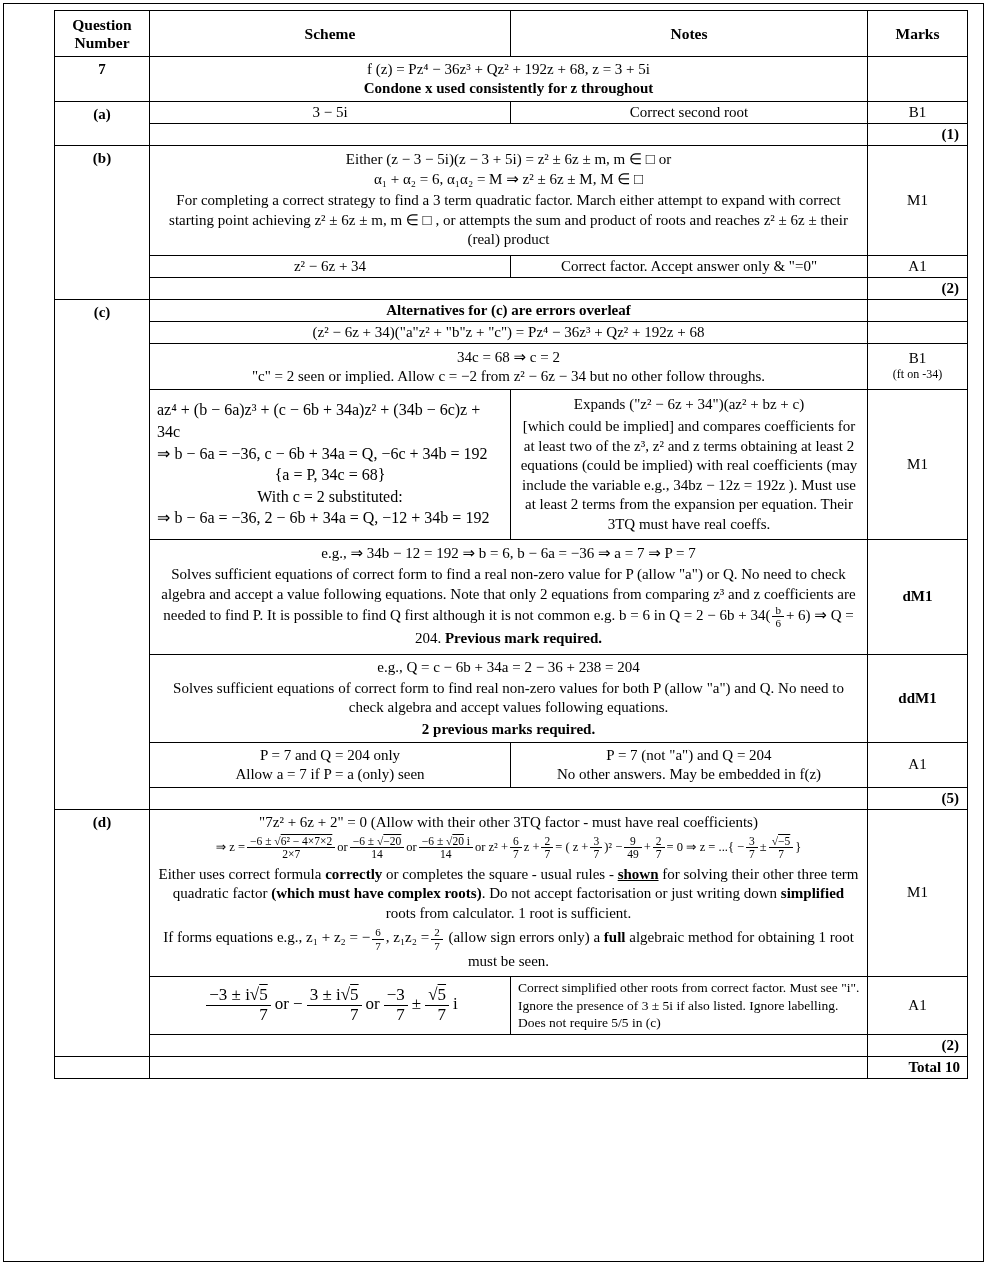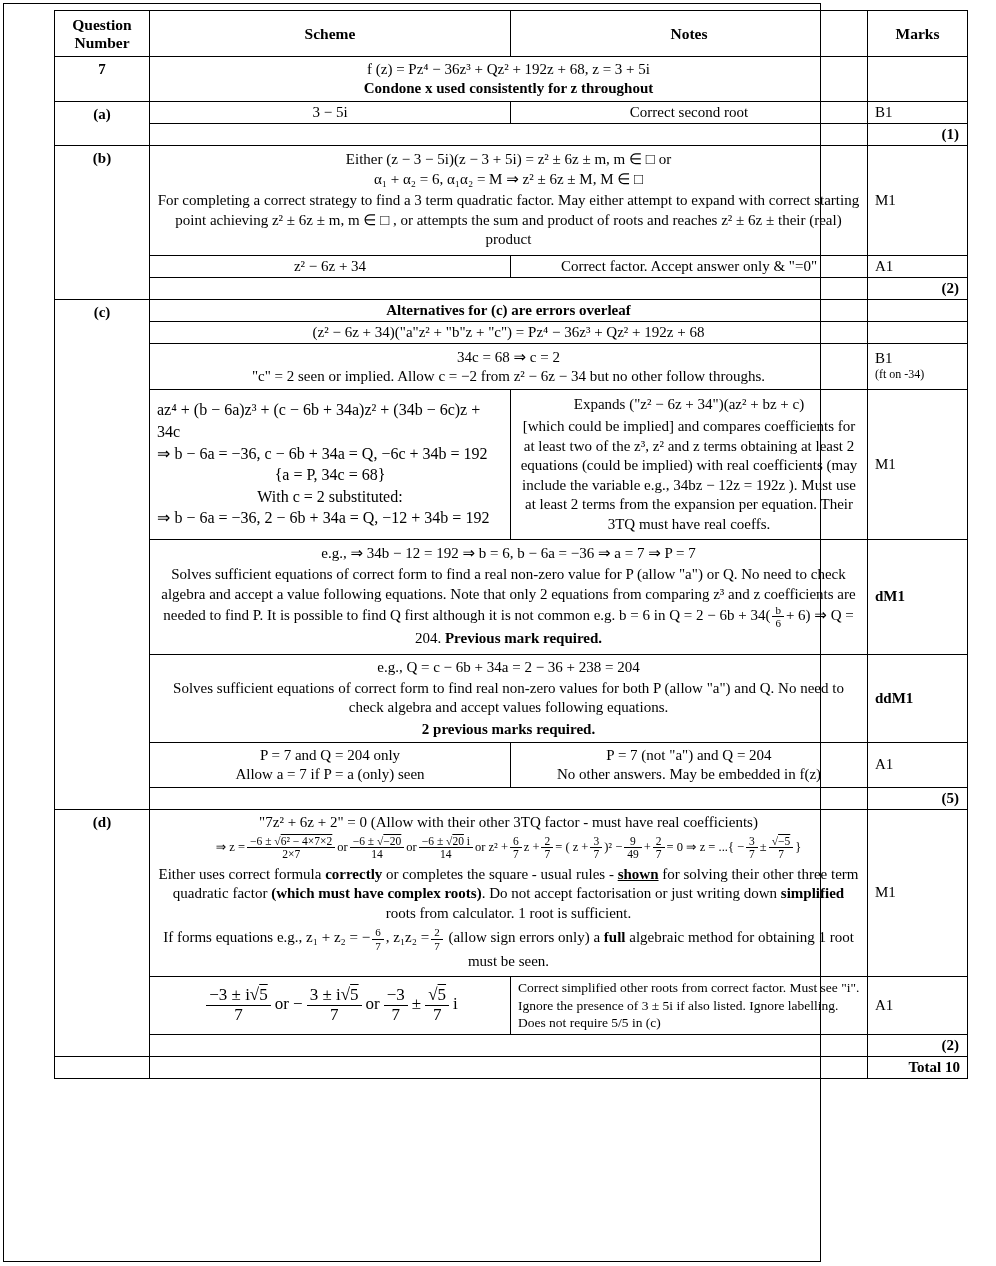--- a/index.html
+++ b/index.html
@@ -2,52 +2,52 @@
 <html><head>
 <meta charset="utf-8">
 <style>
   * { margin:0; padding:0; box-sizing:border-box; }
   html,body { background:#fff; }
   body {
     width:996px; height:1266px; position:relative;
     font-family:"Liberation Serif", serif; font-size:15px; color:#000;
   }
   .page {
-    position:absolute; left:3px; top:3px; width:818px; height:1259px;
+    position:absolute; left:3px; top:3px; width:981px; height:1259px;
     border:1px solid #000; background:#fff;
   }
   table.ms {
     border-collapse:collapse; position:absolute; left:50px; top:6px;
     width:913px; table-layout:fixed;
   }
   td, th { border:1px solid #000; padding:2px 7px; vertical-align:middle; }
   th { font-weight:bold; text-align:center; height:46px; font-size:15.5px; }
   .qn { text-align:center; font-weight:bold; vertical-align:top; padding-top:4px; }
   .center { text-align:center; }
   .left { text-align:left; }
   .bold { font-weight:bold; }
   .bu { font-weight:bold; text-decoration:underline;margin-top:30px; }
-  .marks { text-align:left; }
+  .marks { text-align:center; }
   .marks.bold { font-weight:bold; }
   .sub td { height:22px; }
   .sub .marks { text-align:right; font-weight:bold; padding-right:8px; }
   .ft { font-size:12px; display:block; }
   .sm { font-size:16px; line-height:1.35; }
   .sm2 { font-size:13.5px; line-height:1.3; }
   .eqline { text-align:center; margin:2px 0; }
   .para { text-align:center; line-height:1.3; margin:3px 0; }
   .frac { display:inline-block; vertical-align:middle; text-align:center; line-height:1.1; margin:0 2px; }
   .frac .num { display:block; border-bottom:1px solid #000; padding:0 3px; }
   .frac .den { display:block; padding:0 3px; }
   .rad { text-decoration:overline; }
   .formula { font-size:12.5px; text-align:center; margin:4px 0; white-space:nowrap; }
   .formula .frac { font-size:11.5px; }
   .inlinefrac { font-size:11px; }
   .roots { font-size:17px; }
-  .roots .frac { margin:0 4px; }
+  .roots .frac { margin:0 4px;text-align:right; }
   .totalcell { font-weight:bold; text-align:right; }
 </style>
 </head>
 <body>
 
 <div class="page">
 <table class="ms">
   <colgroup>
     <col style="width:95px">
         <col style="width:361px">
@@ -81,21 +81,21 @@
   <tr class="sub">
     <td colspan="2"></td>
     <td class="marks">(1)</td>
   </tr>
 
   <tr>
     <td class="qn" rowspan="3">(b)</td>
     <td colspan="2">
       <div class="eqline">Either  (z − 3 − 5i)(z − 3 + 5i) = z² ± 6z ± m,  m ∈ □   or</div>
       <div class="eqline">α₁ + α₂ = 6, α₁α₂ = M ⇒ z² ± 6z ± M,  M ∈ □</div>
-      <div class="para">For completing a correct strategy to find a 3 term quadratic factor. May either attempt to expand with correct starting point achieving  z² ± 6z ± m,  m ∈ □ , or attempts the sum and product of roots and reaches z² ± 6z ± their (real) product</div>
+      <div class="para">For completing a correct strategy to find a 3 term quadratic factor. March either attempt to expand with correct starting point achieving  z² ± 6z ± m,  m ∈ □ , or attempts the sum and product of roots and reaches z² ± 6z ± their (real) product</div>
     </td>
     <td class="marks">M1</td>
   </tr>
   <tr>
     <td class="center">z² − 6z + 34</td>
     <td class="center">Correct factor. Accept answer only &amp; "=0"</td>
     <td class="marks">A1</td>
   </tr>
   <tr class="sub">
     <td colspan="2"></td>

